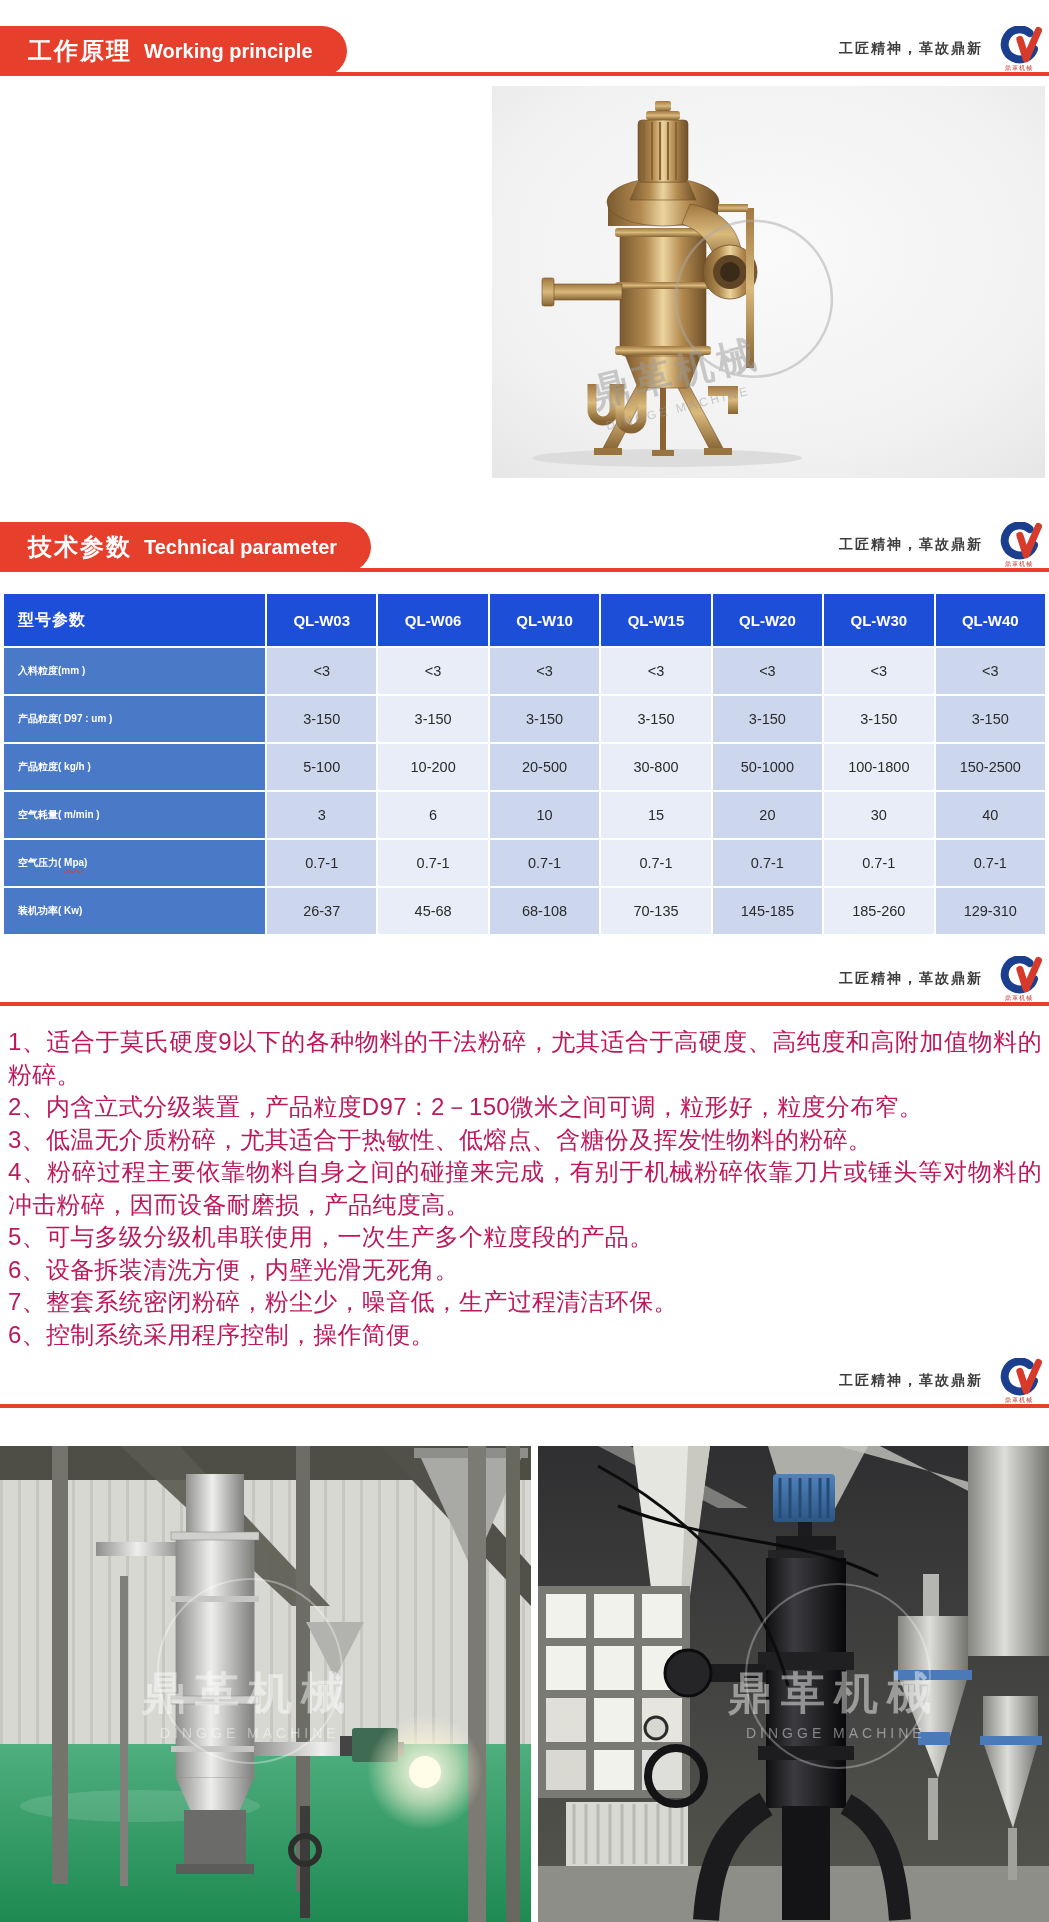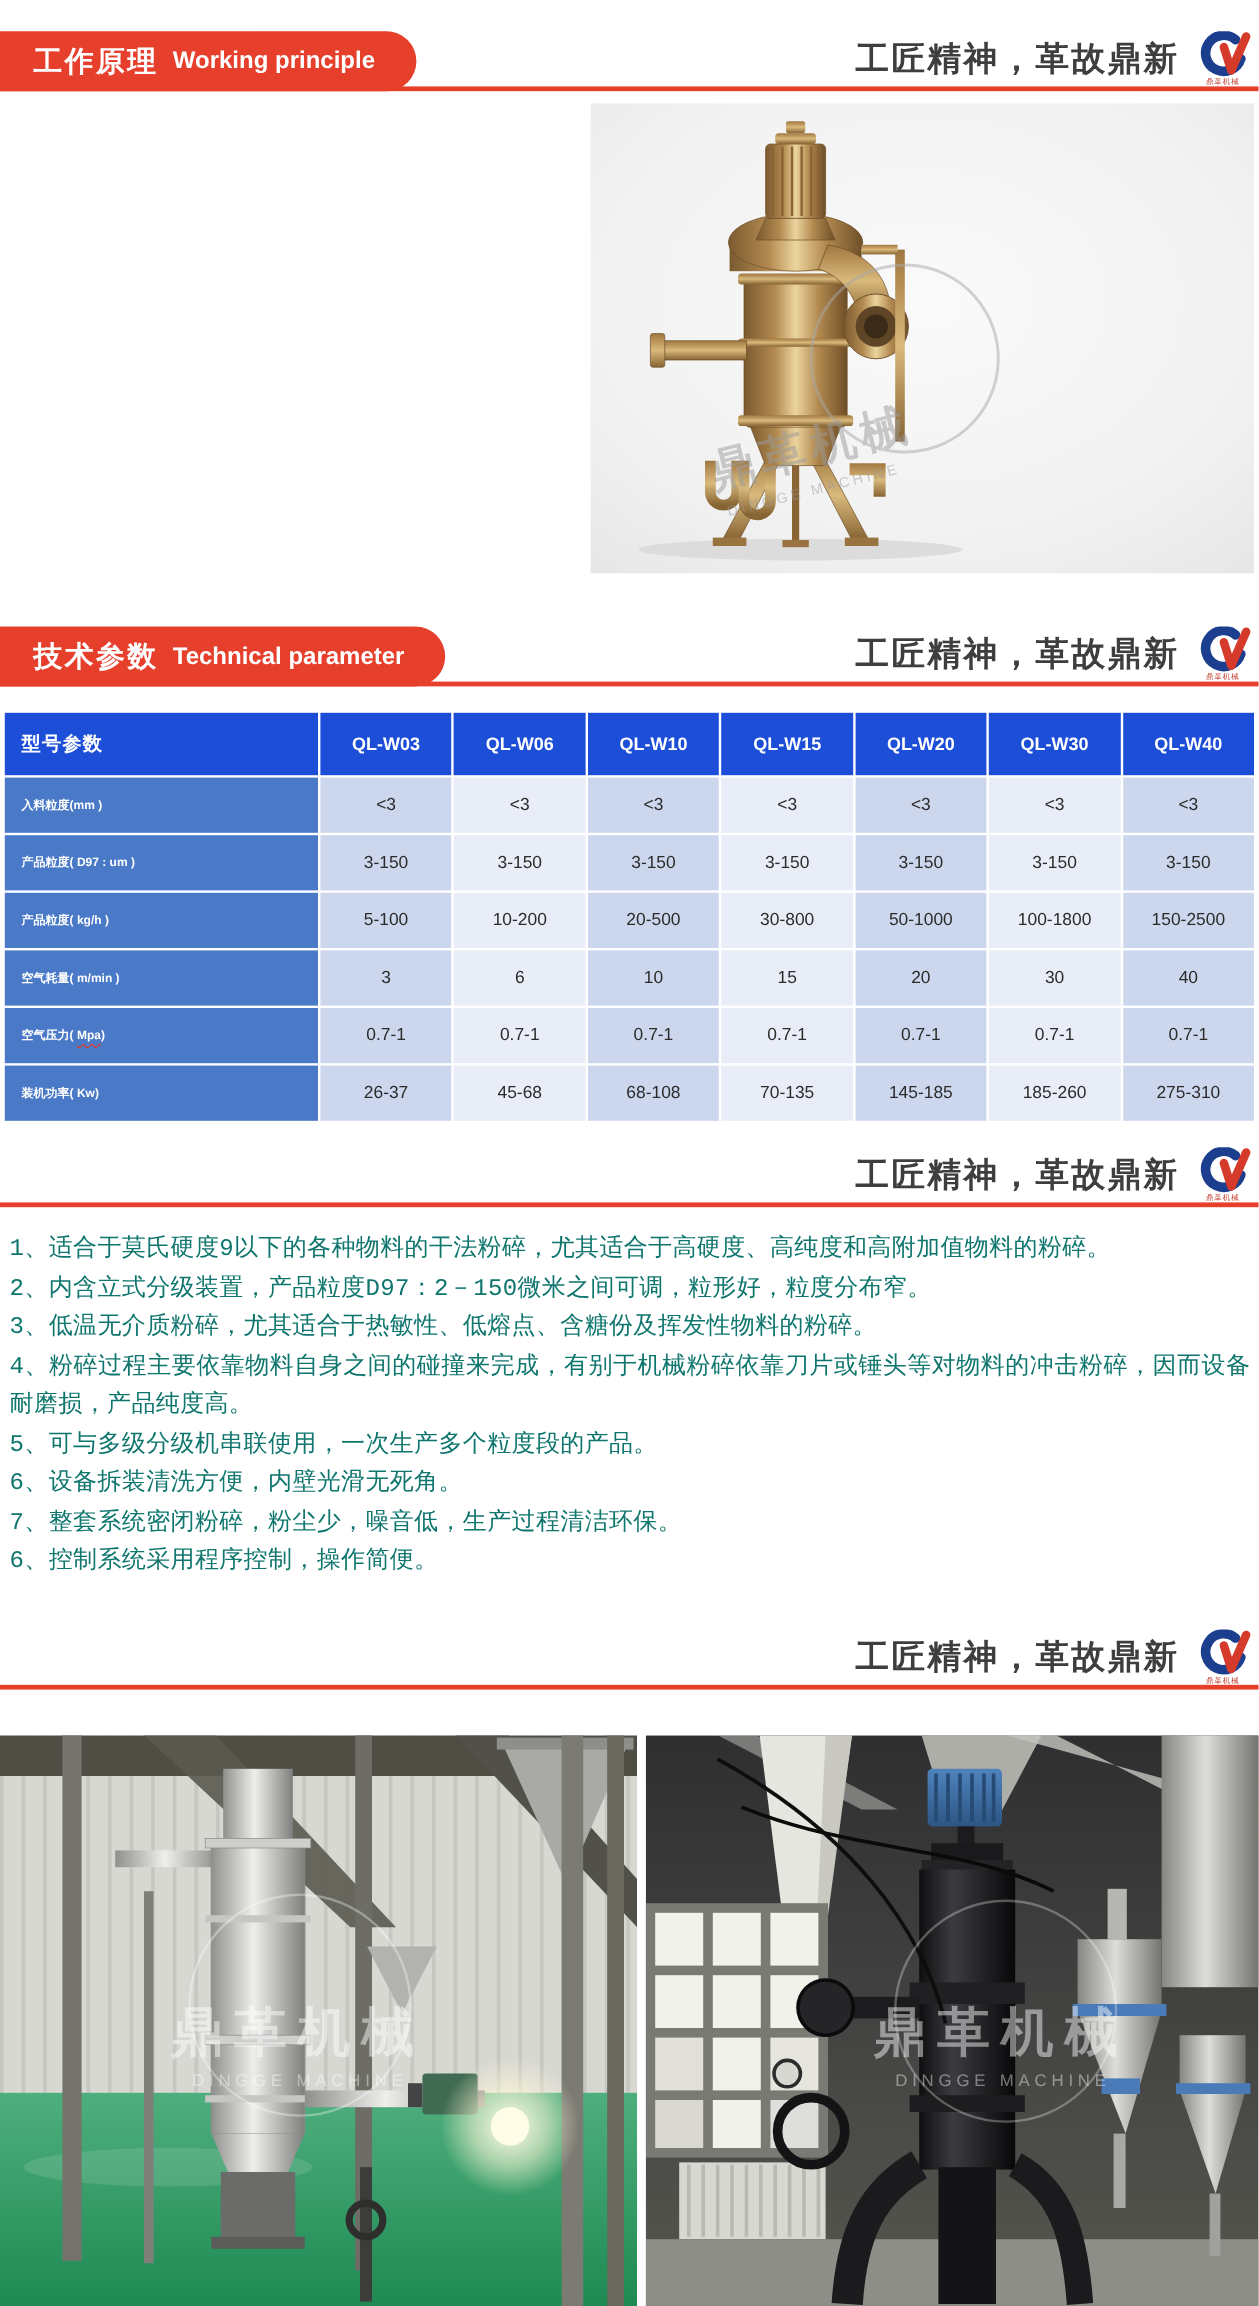--- a/index.html
+++ b/index.html
@@ -8,21 +8,21 @@
 
   
   .section-head{position:absolute;left:0;width:1049px;height:50px;}
   .redline{position:absolute;left:0;top:46px;width:1049px;height:4px;background:#e63f2c;}
   .ribbon{position:absolute;left:0;top:0;height:50px;display:inline-flex;align-items:center;
           background:#e63f2c;color:#fff;border-radius:0 25px 25px 0;
           padding:0 34px 0 28px;white-space:nowrap;z-index:2;}
   .ribbon .zh{font-size:24px;font-weight:bold;letter-spacing:2px;}
   .ribbon .en{font-size:20px;font-weight:600;margin-left:12px;letter-spacing:0px;}
   .head-right{position:absolute;right:6px;top:0;height:46px;display:flex;align-items:center;gap:12px;z-index:2;}
-  .slogan{font-size:28px;font-weight:bold;color:#3e3e3e;letter-spacing:2px;}
+  .slogan{font-size:14px;font-weight:bold;color:#3e3e3e;letter-spacing:2px;}
   .logo{width:48px;height:46px;display:block;}
 
   
   .wp-text{position:absolute;left:10px;top:90px;width:472px;}
   .wp-text p{margin:0;font-family:"Liberation Serif",serif;font-size:21px;line-height:38.5px;
              color:#141414;text-align:justify;text-indent:2em;letter-spacing:0.5px;}
   .wp-image{position:absolute;left:492px;top:86px;width:553px;height:392px;}
 
   
   .param-table{position:absolute;left:2px;top:592px;width:1045px;table-layout:fixed;
@@ -33,22 +33,22 @@
   .param-table thead th.corner{text-align:left;padding-left:14px;font-size:16px;letter-spacing:1px;}
   .param-table th.rowlabel{background:#4a79c7;color:#fff;font-size:10px;font-weight:bold;
                            text-align:left;padding-left:14px;height:44px;}
   .param-table td{font-size:14.5px;color:#2b2b2b;text-align:center;height:44px;}
   .param-table td.dark{background:#ccd7ed;}
   .param-table td.light{background:#e9edf7;}
   .sc{text-decoration:underline wavy #e03c2a 1px;text-underline-offset:3px;}
 
   
   .features{position:absolute;left:8px;top:1026px;width:1034px;}
-  .feature-item{font-family:Liberation Mono, monospace;font-size:20px;line-height:32.5px;
-                color:#0f766e;text-align:justify;letter-spacing:0.3px;}
+  .feature-item{font-family:Liberation Sans, sans-serif;font-size:24px;line-height:32.5px;
+                color:#be185d;text-align:justify;letter-spacing:0.3px;}
 
   
   .photo{position:absolute;top:1446px;height:476px;overflow:hidden;}
   .photo-left{left:0;width:531px;}
   .photo-right{left:538px;width:511px;}
 </style>
 </head>
 <body>
 
 <div class="page">
@@ -226,21 +226,21 @@
           <td class="dark">0.7-1</td>
         </tr>
         <tr>
           <th class="rowlabel">装机功率( Kw)</th>
           <td class="dark">26-37</td>
           <td class="light">45-68</td>
           <td class="dark">68-108</td>
           <td class="light">70-135</td>
           <td class="dark">145-185</td>
           <td class="light">185-260</td>
-          <td class="dark">275-310</td>
+          <td class="dark">129-310</td>
         </tr>
       </tbody>
     </table>
 
   <div class="section-head" style="top:956px;">
     <div class="redline"></div>
     <div class="head-right">
       <span class="slogan">工匠精神，革故鼎新</span>
       <svg class="logo" viewBox="0 0 52 52">
         <path d="M38 8 A17 17 0 1 0 43 26" fill="none" stroke="#1c3e8e" stroke-width="9" stroke-linecap="round"></path>

